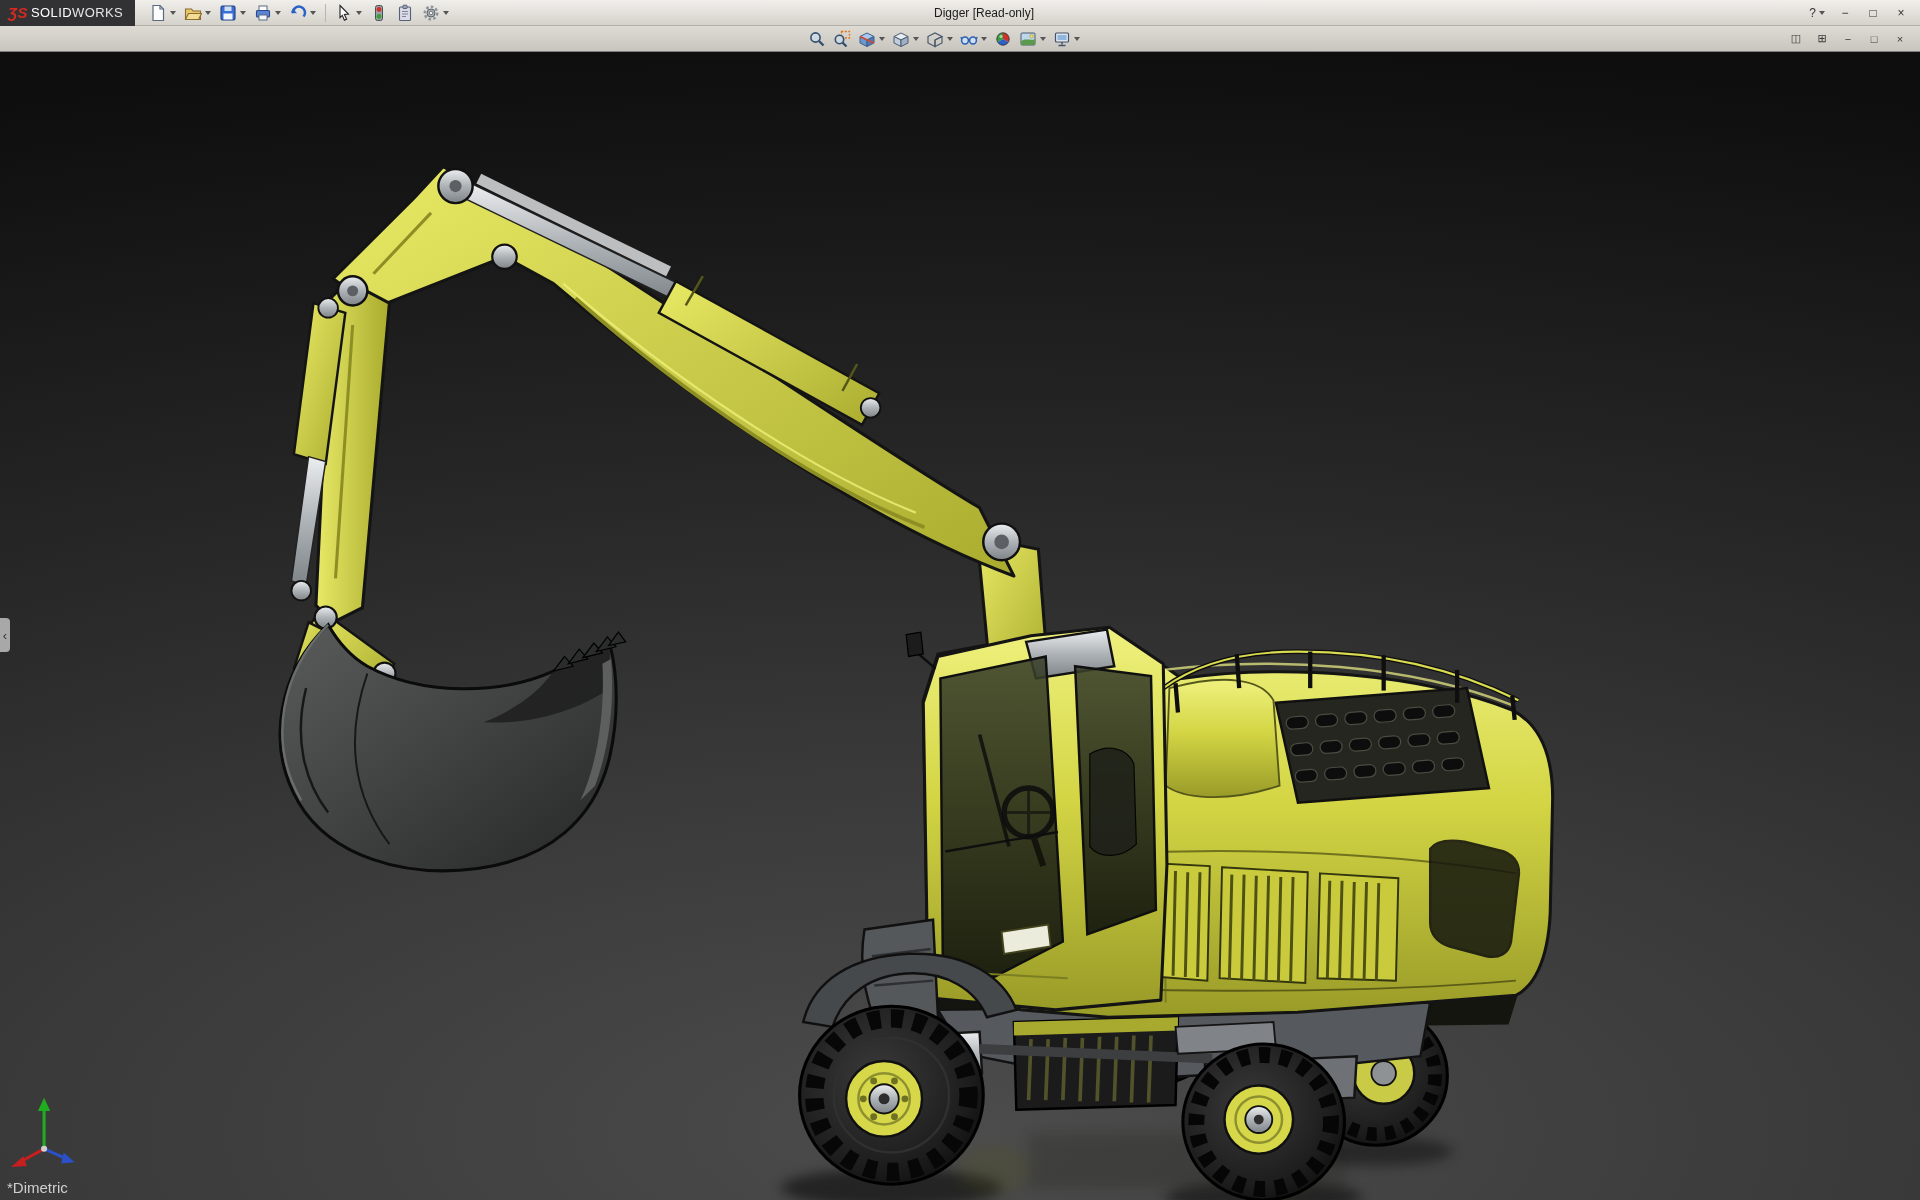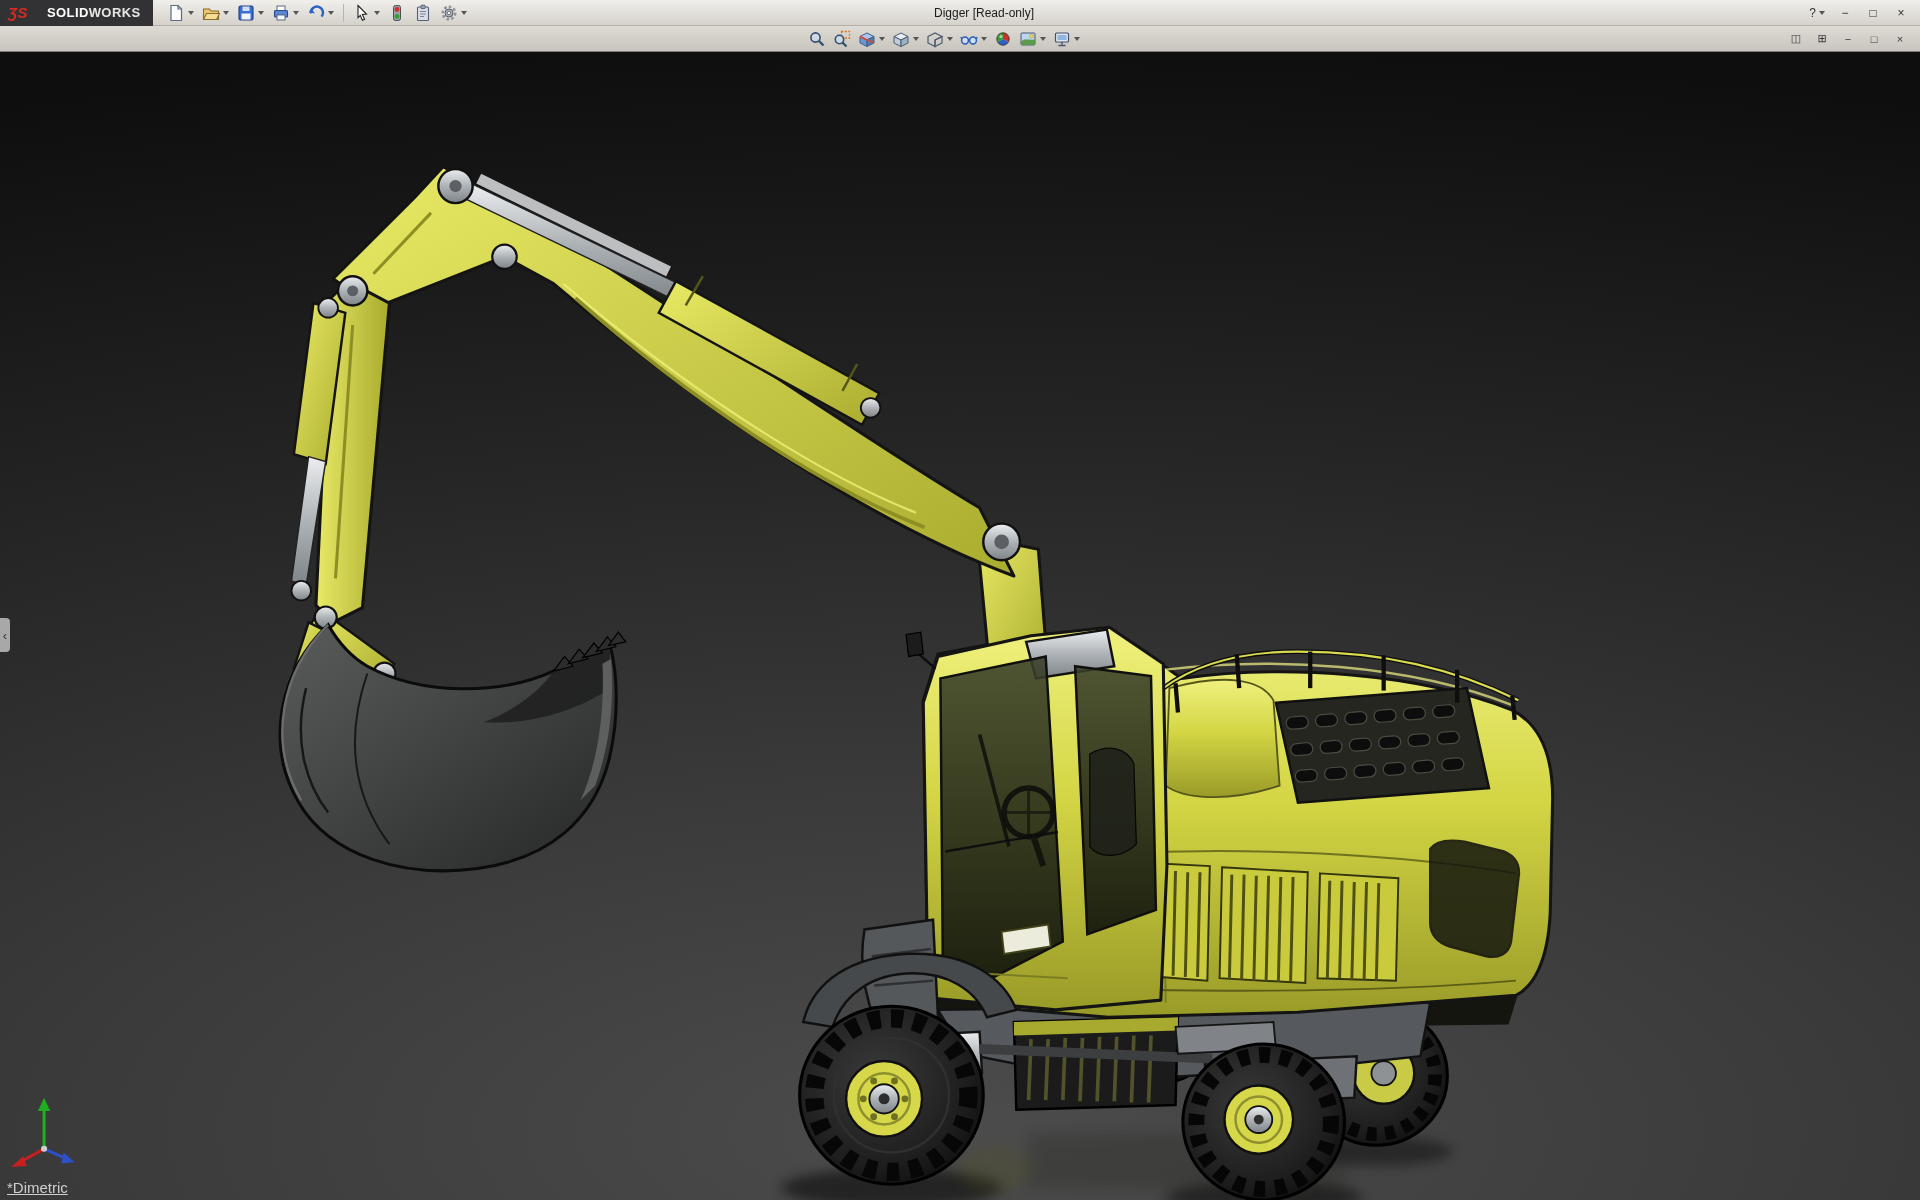--- a/index.html
+++ b/index.html
@@ -6,22 +6,22 @@
   html,body { width:1920px; height:1200px; overflow:hidden;
     font-family:"Liberation Sans", sans-serif; background:#000; }
   .app { width:1920px; height:1200px; display:flex; flex-direction:column; }
 
   
   .titlebar { height:26px; background:linear-gradient(#f1efeb,#d5d2cb);
     border-bottom:1px solid #b3b0aa; display:flex; align-items:center; position:relative; flex:0 0 auto; }
   .logo { height:26px; background:#323234; color:#fff; display:flex; align-items:center;
     padding:0 12px 0 8px; font-size:13px; letter-spacing:.4px; }
   .logo .glyph { color:#d42a20; font-weight:bold; font-style:italic; font-size:15px; margin-right:3px; }
-  .brand-prefix { font-weight:bold; color:#fff;margin-left:16px; }
-  .brand-suffix { font-weight:bold; color:#e6e6e6; }
+  .brand-prefix { font-weight:normal; color:#fff; }
+  .brand-suffix { font-weight:normal; color:#e6e6e6; }
   .tbar { display:flex; align-items:center; margin-left:10px; }
   .tb-btn { height:22px; display:flex; align-items:center; padding:0 3px; margin:0 1px; border-radius:2px; }
   .icn { width:18px; height:18px; display:block; }
   .dd { width:0; height:0; border-left:3px solid transparent; border-right:3px solid transparent;
     border-top:4px solid #555; margin-left:3px; }
   .sep { width:1px; height:18px; background:#b8b5af; margin:0 5px; }
   .win-title { position:absolute; left:50%; top:50%; transform:translate(-50%,-50%);
     font-size:12px; color:#1c1c1c; white-space:nowrap;margin-left:24px; }
   .win-controls { margin-left:auto; display:flex; align-items:center; padding-right:6px; gap:2px; }
   .win-btn { min-width:26px; height:20px; display:flex; align-items:center; justify-content:center;
@@ -33,21 +33,21 @@
   .view-toolbar { position:absolute; left:805px; display:flex; align-items:center; gap:1px; }
   .vtb-btn { height:22px; display:flex; align-items:center; padding:0 3px; border-radius:2px; }
   .doc-controls { margin-left:auto; display:flex; align-items:center; gap:2px; padding-right:8px; }
   .doc-btn { min-width:24px; height:19px; display:flex; align-items:center; justify-content:center;
     font-size:11px; color:#3a3a3a; border:1px solid transparent; border-radius:2px; }
 
   
   .viewport { flex:1 1 auto; position:relative; overflow:hidden;
     background:radial-gradient(ellipse 150% 95% at 50% 94%, #4c4c4c 0%, #3a3a3a 32%, #262626 62%, #131313 92%, #0e0e0e 100%); }
   .viewport svg.model { position:absolute; inset:0; width:100%; height:100%; display:block; }
-  .orientation { position:absolute; left:7px; bottom:4px; font-size:15px; color:#cfcfcf;text-decoration:underline; }
+  .orientation { position:absolute; left:7px; bottom:4px; font-size:15px; color:#cfcfcf; }
   .collapse-tab { position:absolute; left:0; top:566px; width:10px; height:34px;
     background:rgba(190,190,190,.85); border-radius:0 4px 4px 0; color:#333;
     display:flex; align-items:center; justify-content:center; font-size:13px; }
 </style>
 </head>
 <body>
 
 <div class="app">
 
   <div class="titlebar">

